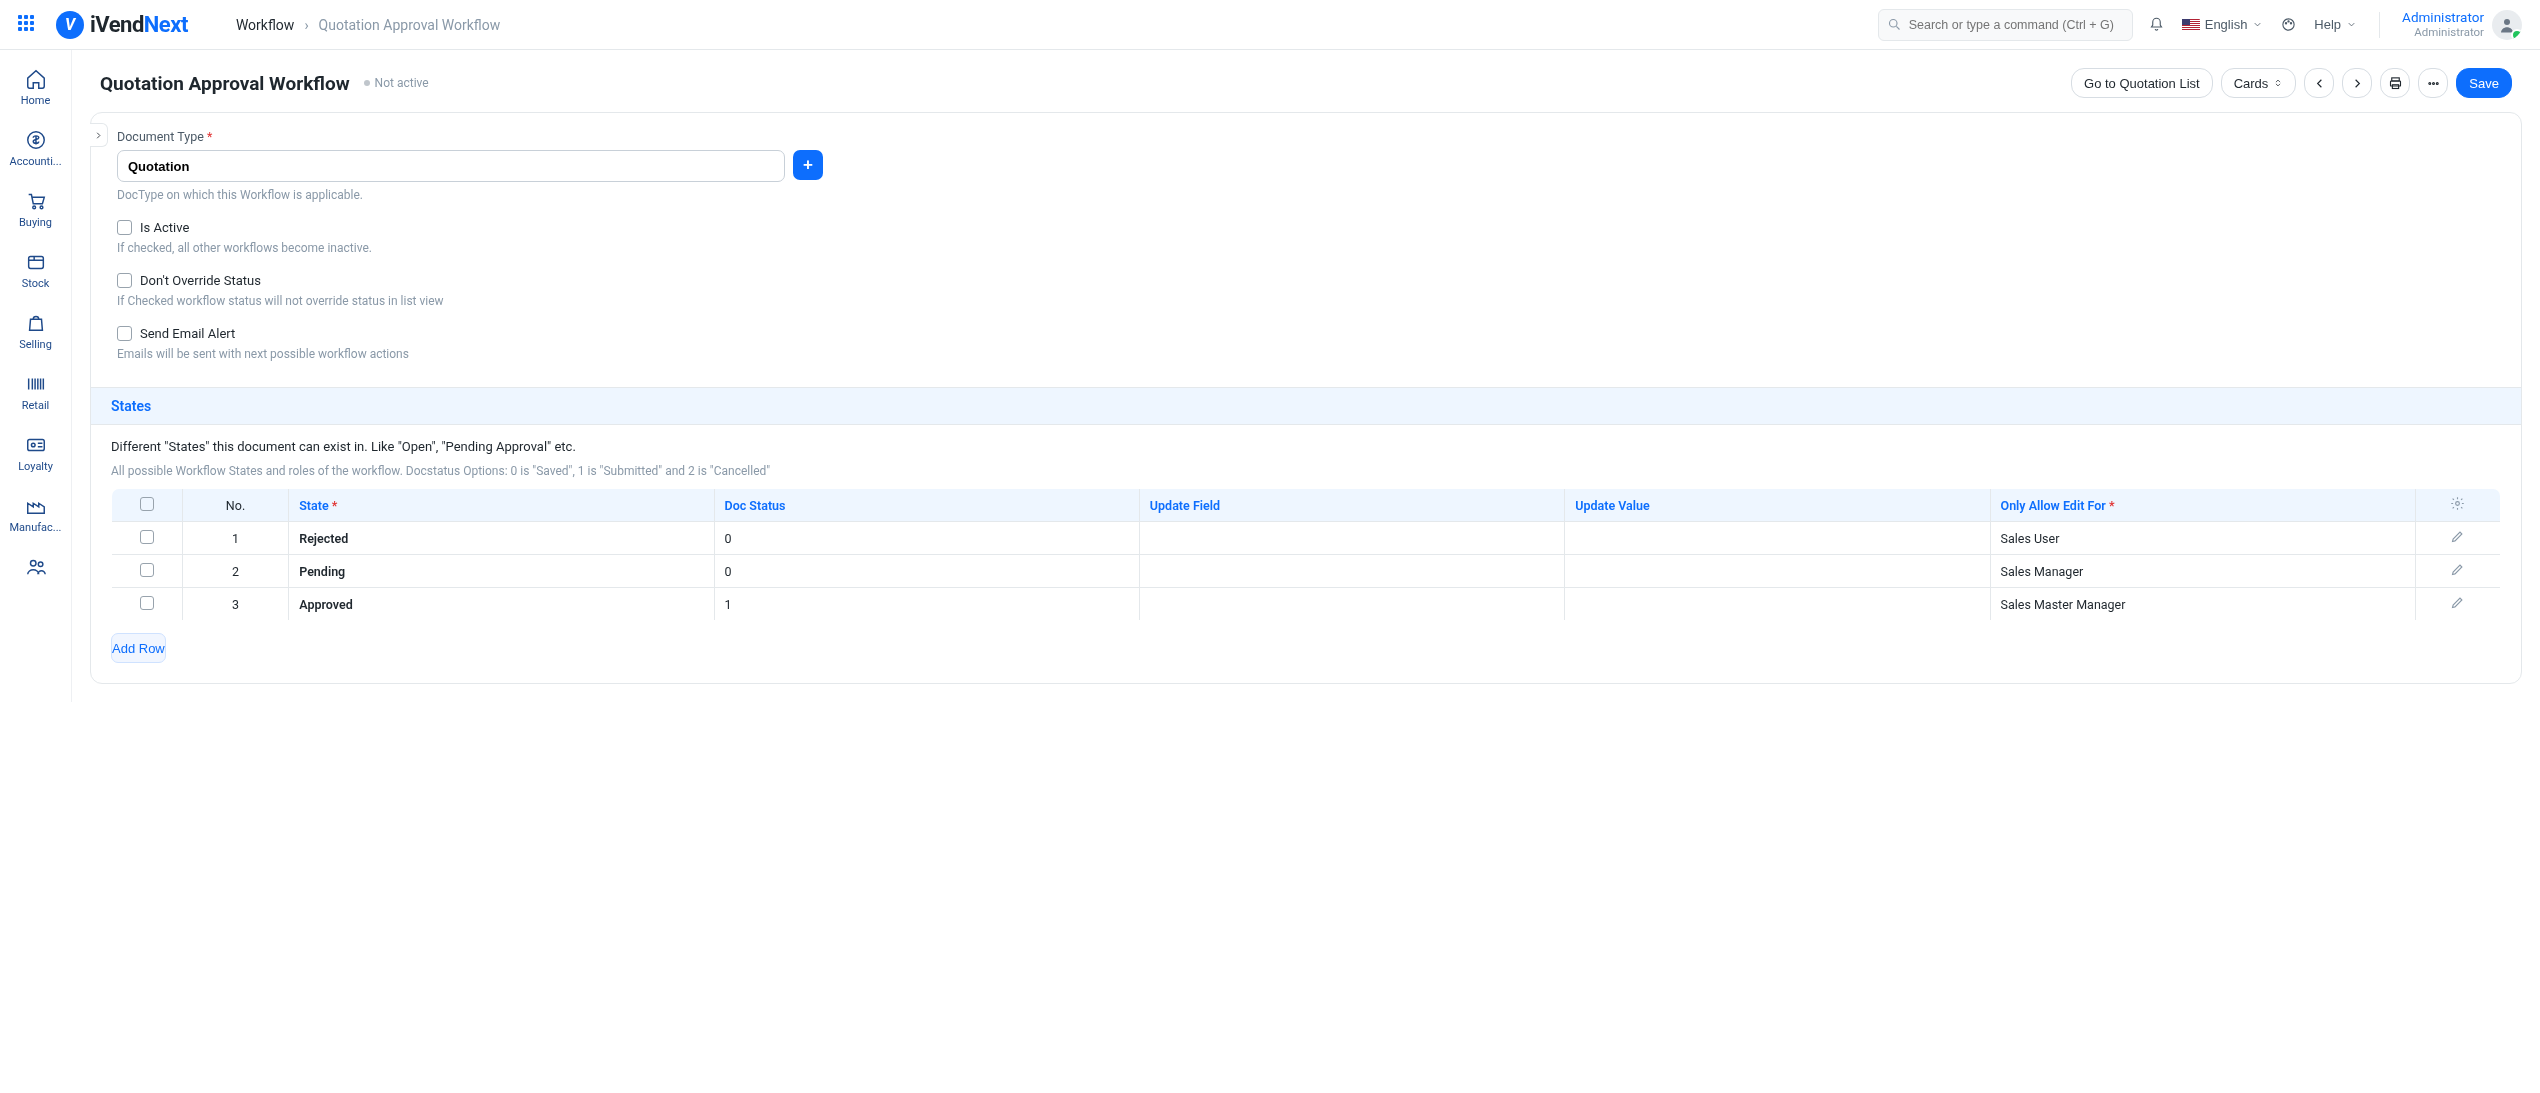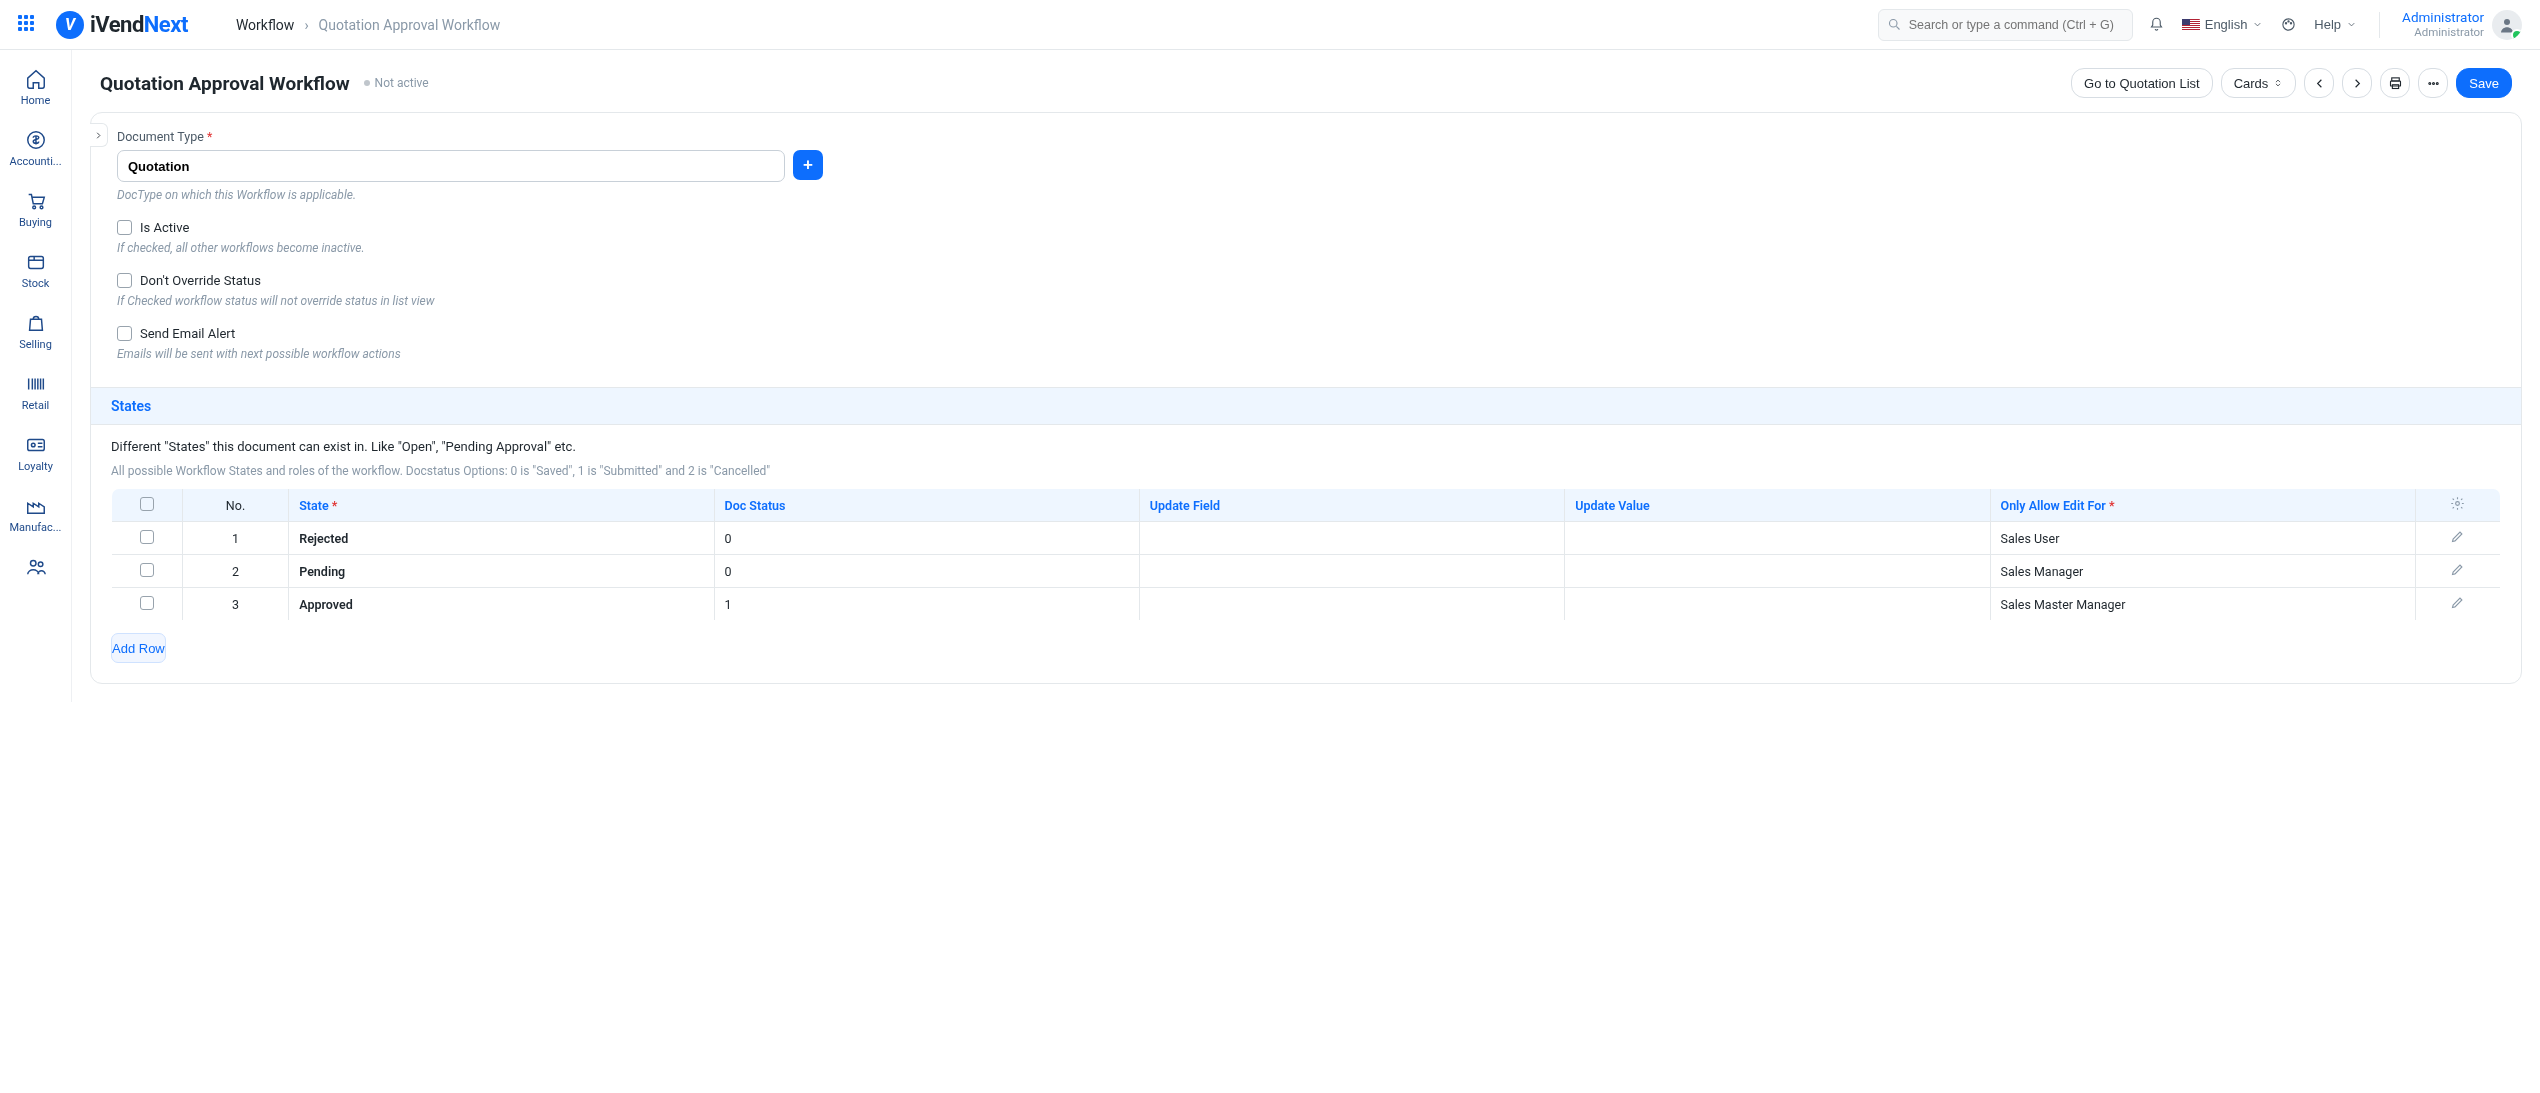--- a/index.html
+++ b/index.html
@@ -52,21 +52,21 @@
 .btn-primary { background: #0d6efd; border-color: #0d6efd; color: #fff; font-weight: 500; }
 
 .form-card { margin: 0 18px 18px 18px; border: 1px solid #e4e8eb; border-radius: 12px; background: #fff; position: relative; }
 .collapse-handle { position: absolute; left: -1px; top: 10px; width: 18px; height: 24px; border: 1px solid #e4e8eb; border-left: none; border-radius: 0 6px 6px 0; background: #fff; display: flex; align-items: center; justify-content: center; cursor: pointer; }
 
 .section { padding: 16px 20px 6px 26px; }
 .field-label { font-size: 12.5px; color: #4c5a67; margin-bottom: 6px; display: block; }
 .req { color: #e03131; }
 .text-input { width: 668px; max-width: 100%; height: 32px; border: 1px solid #c8d0d8; border-radius: 7px; padding: 0 10px; font-size: 13px; font-weight: 600; background: #fff; }
 .plus-btn { width: 30px; height: 30px; border-radius: 7px; background: #0d6efd; color: #fff; border: none; margin-left: 8px; font-size: 17px; font-weight: bold; cursor: pointer; vertical-align: middle; }
-.help-text { font-size: 12px; color: #8a99a8; margin-top: 6px; font-style: italic; }
+.help-text { font-size: 12px; color: #8a99a8; margin-top: 6px; }
 .checkbox-row { display: flex; align-items: center; gap: 8px; margin-top: 18px; font-size: 13px; }
 .checkbox-row input[type=checkbox] { width: 15px; height: 15px; border-radius: 3px; border: 1.5px solid #98a3ad; appearance: none; cursor: pointer; }
 
 .section-head { background: #eef6ff; padding: 10px 20px; font-weight: 600; color: #0d6efd; font-size: 14px; border-top: 1px solid #e4e8eb; border-bottom: 1px solid #e4e8eb; margin-top: 10px; }
 
 .states-body { padding: 14px 20px 20px 20px; }
 .states-body .desc { font-size: 13px; color: #1f272e; margin-bottom: 10px; }
 .states-body .sublabel { font-size: 12.5px; color: #8a99a8; margin-bottom: 4px; }
 .states-body .subhelp { font-size: 12px; color: #8a99a8; margin-bottom: 10px; }
 

